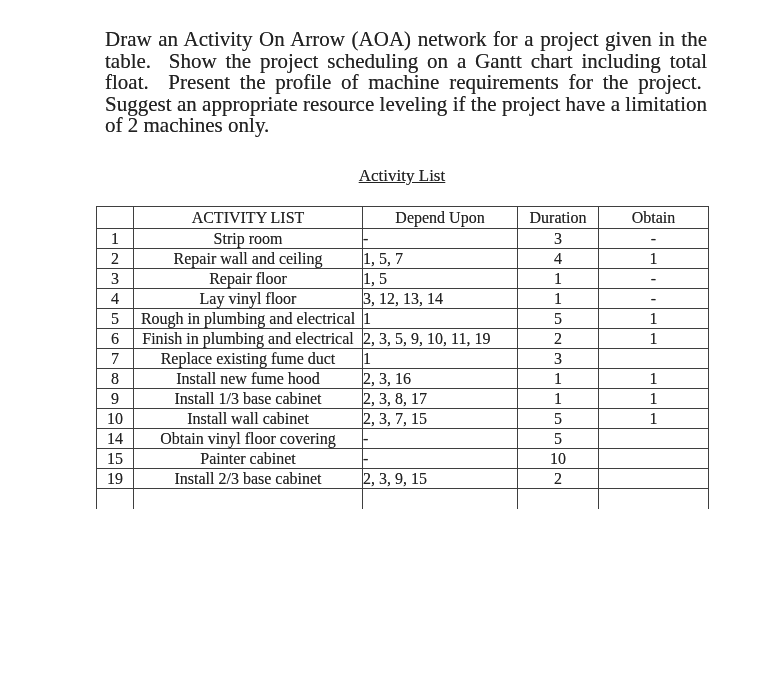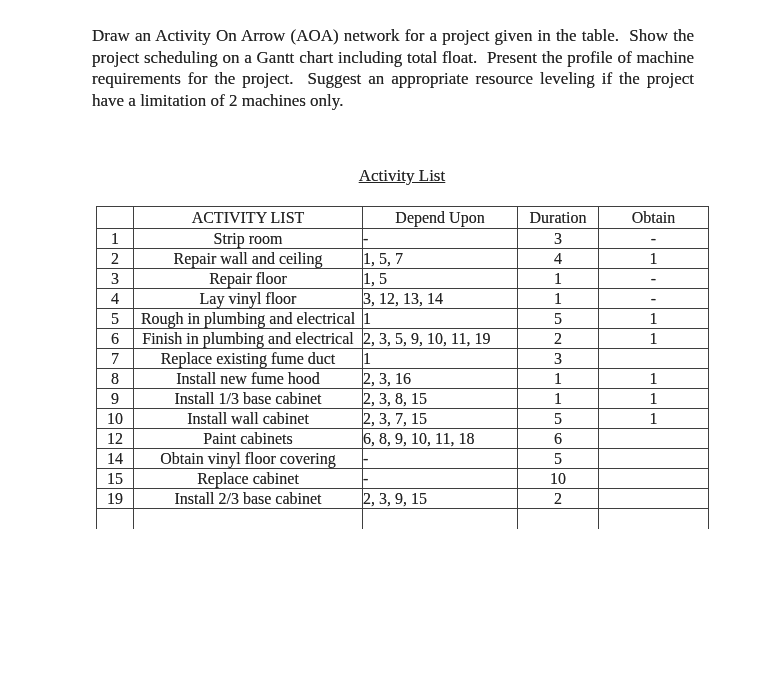--- a/index.html
+++ b/index.html
@@ -11,24 +11,24 @@
     position: relative;
     width: 778px;
     height: 675px;
     background: #ffffff;
     overflow: hidden;
     font-family: "Liberation Serif", "DejaVu Serif", serif;
     color: #222222;
   }
   .prompt {
     position: absolute;
-    left: 92px;
+    left: 105px;
     top: 8px;
     width: 602px;
-    font-size: 17px;
+    font-size: 21px;
     line-height: 21.5px;
     text-align: justify;
     color: #222222;
     text-shadow: 0 0 0.4px rgba(20,20,20,0.55);
   }
   .title-wrap {
     position: absolute;
     left: 96px;
     top: 166px;
     width: 612px;
@@ -156,48 +156,41 @@
       <tr>
         <td class="c-num">8</td>
         <td class="c-act">Install new fume hood</td>
         <td class="c-dep">2, 3, 16</td>
         <td class="c-dur">1</td>
         <td class="c-mac">1</td>
       </tr>
       <tr>
         <td class="c-num">9</td>
         <td class="c-act">Install 1/3 base cabinet</td>
-        <td class="c-dep">2, 3, 8, 15</td>
+        <td class="c-dep">2, 3, 8, 17</td>
         <td class="c-dur">1</td>
         <td class="c-mac">1</td>
       </tr>
       <tr>
         <td class="c-num">10</td>
         <td class="c-act">Install wall cabinet</td>
         <td class="c-dep">2, 3, 7, 15</td>
         <td class="c-dur">5</td>
         <td class="c-mac">1</td>
       </tr>
       <tr>
-        <td class="c-num">12</td>
-        <td class="c-act">Paint cabinets</td>
-        <td class="c-dep">6, 8, 9, 10, 11, 18</td>
-        <td class="c-dur">6</td>
-        <td class="c-mac"></td>
-      </tr>
-      <tr>
         <td class="c-num">14</td>
         <td class="c-act">Obtain vinyl floor covering</td>
         <td class="c-dep">-</td>
         <td class="c-dur">5</td>
         <td class="c-mac"></td>
       </tr>
       <tr>
         <td class="c-num">15</td>
-        <td class="c-act">Replace cabinet</td>
+        <td class="c-act">Painter cabinet</td>
         <td class="c-dep">-</td>
         <td class="c-dur">10</td>
         <td class="c-mac"></td>
       </tr>
       <tr>
         <td class="c-num">19</td>
         <td class="c-act">Install 2/3 base cabinet</td>
         <td class="c-dep">2, 3, 9, 15</td>
         <td class="c-dur">2</td>
         <td class="c-mac"></td>

